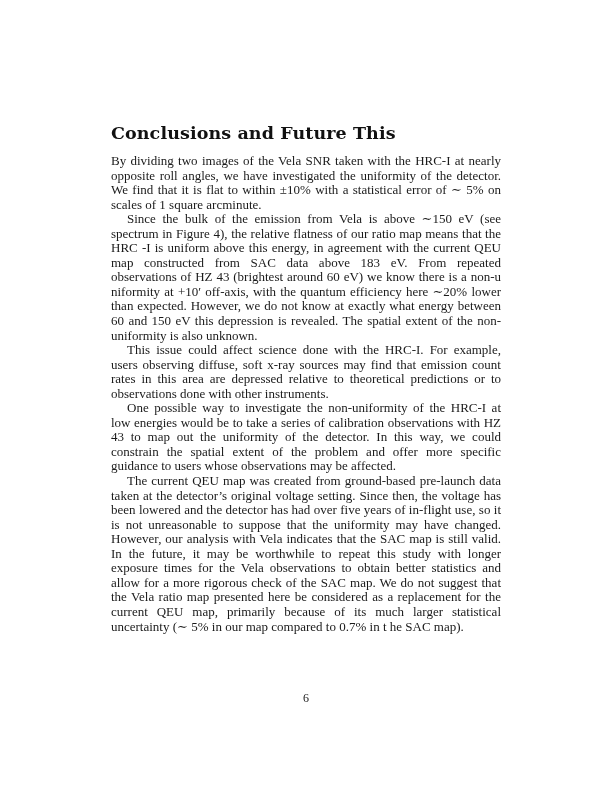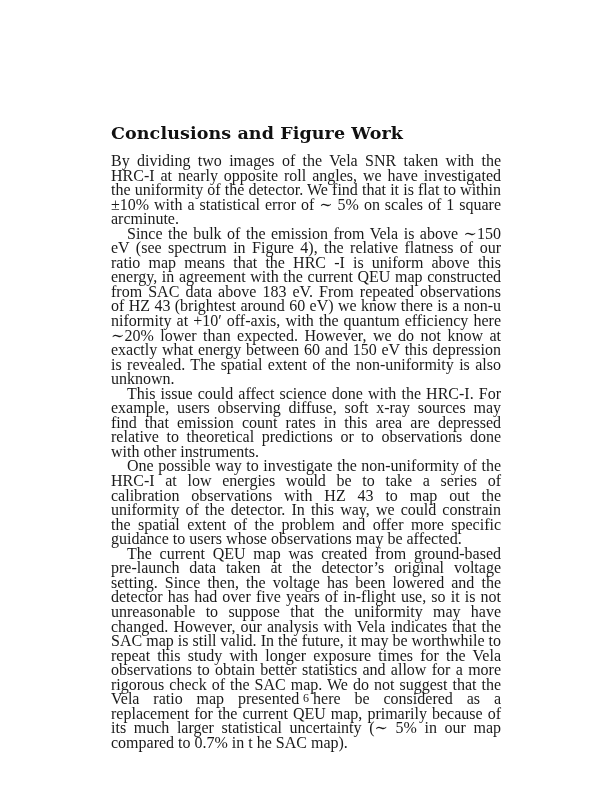--- a/index.html
+++ b/index.html
@@ -25,21 +25,21 @@
       font-family: "DejaVu Serif", "Liberation Serif", serif;
       font-weight: bold;
       font-size: 17.5px;
       letter-spacing: 0.1px;
       margin: 0 0 10px 0;
       line-height: 22px;
       color: #111;
     }
     .para {
       font-family: "Liberation Serif", "DejaVu Serif", serif;
-      font-size: 16px;
+      font-size: 13px;
       line-height: 14.55px;
       text-align: justify;
       margin: 0;
       text-indent: 0;
       hyphens: none;
     }
     .para.indent {
       text-indent: 16px;
     }
     .page-number {
@@ -50,21 +50,21 @@
       text-align: center;
       font-family: "Liberation Serif", "DejaVu Serif", serif;
       font-size: 12px;
       color: #1a1a1a;
     }
   </style>
 </head>
 <body>
 
 <div class="page">
-  <h2 class="section-title">Conclusions and Figure Work</h2>
+  <h2 class="section-title">Conclusions and Future This</h2>
   <p class="para">By dividing two images of the Vela SNR taken with the HRC-I at nearly opposite roll angles, we have investigated the uniformity of the detector. We find that it is flat to within ±10% with a statistical error of ∼ 5% on scales of 1 square arcminute.</p>
   <p class="para indent">Since the bulk of the emission from Vela is above ∼150 eV (see spectrum in Figure 4), the relative flatness of our ratio map means that the HRC -I is uniform above this energy, in agreement with the current QEU map constructed from SAC data above 183 eV. From repeated observations of HZ 43 (brightest around 60 eV) we know there is a non-u niformity at +10′ off-axis, with the quantum efficiency here ∼20% lower than expected. However, we do not know at exactly what energy between 60 and 150 eV this depression is revealed. The spatial extent of the non-uniformity is also unknown.</p>
   <p class="para indent">This issue could affect science done with the HRC-I. For example, users observing diffuse, soft x-ray sources may find that emission count rates in this area are depressed relative to theoretical predictions or to observations done with other instruments.</p>
   <p class="para indent">One possible way to investigate the non-uniformity of the HRC-I at low energies would be to take a series of calibration observations with HZ 43 to map out the uniformity of the detector. In this way, we could constrain the spatial extent of the problem and offer more specific guidance to users whose observations may be affected.</p>
   <p class="para indent">The current QEU map was created from ground-based pre-launch data taken at the detector’s original voltage setting. Since then, the voltage has been lowered and the detector has had over five years of in-flight use, so it is not unreasonable to suppose that the uniformity may have changed. However, our analysis with Vela indicates that the SAC map is still valid. In the future, it may be worthwhile to repeat this study with longer exposure times for the Vela observations to obtain better statistics and allow for a more rigorous check of the SAC map. We do not suggest that the Vela ratio map presented here be considered as a replacement for the current QEU map, primarily because of its much larger statistical uncertainty (∼ 5% in our map compared to 0.7% in t he SAC map).</p>
 </div>
 
 <div class="page-number">6</div>
 
 </body></html>

